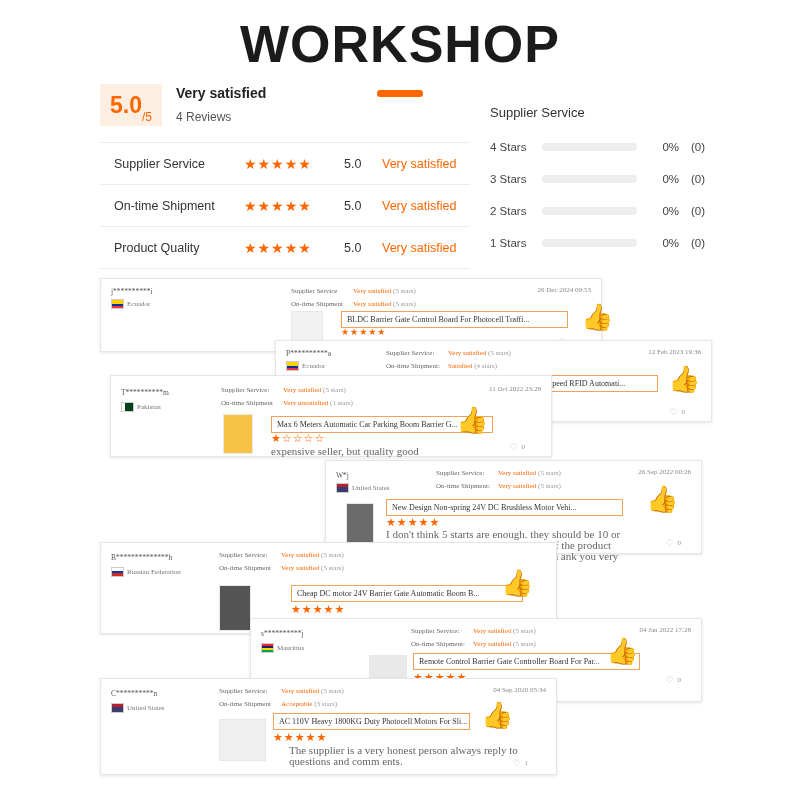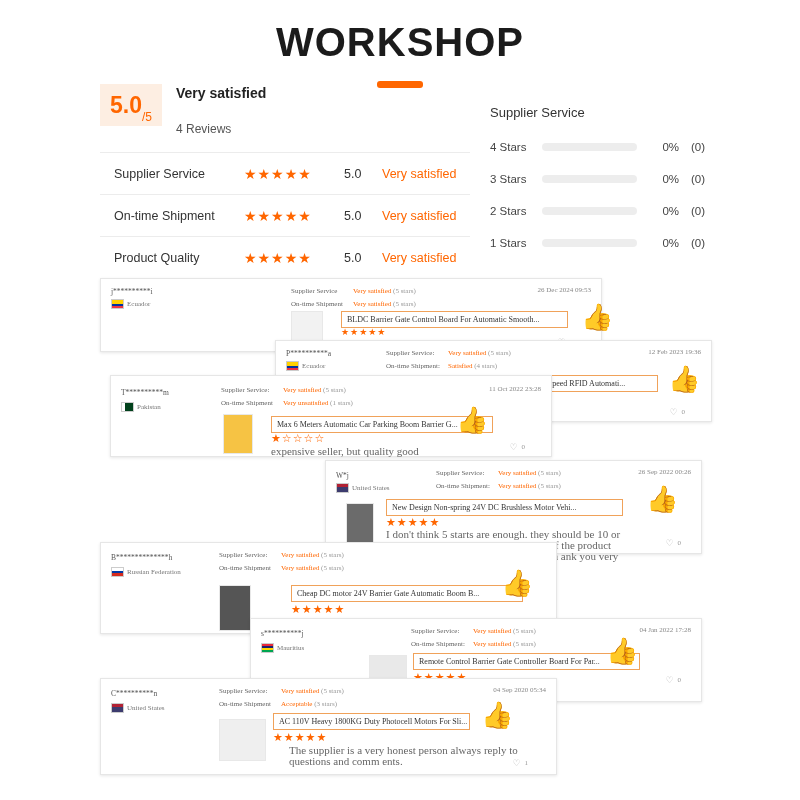--- a/index.html
+++ b/index.html
@@ -1,40 +1,40 @@
 <!DOCTYPE html>
 <html><head>
 <meta charset="utf-8">
 <style>
   html,body{margin:0;padding:0;}
   body{width:800px;height:800px;background:#ffffff;font-family:"Liberation Sans",sans-serif;color:#333;overflow:hidden;position:relative;}
   .page{position:relative;width:800px;height:800px;}
 
   
   .title{
-    text-align:center;font-size:40px;font-weight:bold;color:#1b1b1b;
-    letter-spacing:1px;padding-top:20px;
+    text-align:center;font-size:52px;font-weight:bold;color:#1b1b1b;
+    letter-spacing:1px;padding-top:14px;
   }
   .title-underline{
     width:46px;height:7px;background:#f60;border-radius:3px;margin:16px auto 0;
   }
 
   
   .summary{
     position:absolute;left:100px;top:84px;width:370px;
   }
   .score-row{display:flex;align-items:flex-start;}
   .score-box{
     background:#fdeee2;width:62px;height:42px;display:flex;align-items:center;justify-content:center;
   }
   .score-big{font-size:23px;font-weight:bold;color:#f60;line-height:1;}
   .score-small{font-size:12px;color:#f60;align-self:flex-end;margin-bottom:2px;}
   .score-text{margin-left:14px;}
   .score-label{font-size:14px;font-weight:bold;color:#222;line-height:18px;}
-  .score-count{font-size:12px;color:#555;margin-top:20px;}
+  .score-count{font-size:12px;color:#555;margin-top:8px;}
 
   .metric-table{margin-top:16px;border-top:1px solid #ececec;}
   .metric-row{
     display:flex;align-items:center;height:41px;border-bottom:1px solid #ececec;
     font-size:12.5px;color:#333;
   }
   .metric-name{width:130px;padding-left:14px;}
   .metric-stars{width:100px;color:#f60;font-size:14px;letter-spacing:1px;}
   .metric-score{width:38px;font-size:12.5px;color:#333;}
   .metric-word{color:#f60;font-size:12.5px;}
@@ -164,21 +164,21 @@
         <div class="r-flagline" style="left:10px;top:20px">
           <span class="flag" style="background:linear-gradient(#ffd100 0 50%,#0033a0 50% 75%,#ef3340 75% 100%)"></span>
           <span>Ecuador</span>
         </div>
         <div class="r-fields" style="left:190px;top:6px">
           <div><span class="lab">Supplier Service</span><span class="val">Very satisfied</span> <span class="paren">(5 stars)</span></div>
           <div><span class="lab">On-time Shipment</span><span class="val">Very satisfied</span> <span class="paren">(5 stars)</span></div>
         </div>
         <div class="r-date" style="right:10px;top:7px">26 Dec 2024 09:53</div>
         <div class="r-thumb" style="left:190px;top:32px;width:30px;height:32px"></div>
-        <div class="r-prod" style="left:240px;top:32px;width:215px">BLDC Barrier Gate Control Board For Automatic Smooth...</div>
+        <div class="r-prod" style="left:240px;top:32px;width:215px">BLDC Barrier Gate Control Board For Photocell Traffi...</div>
         <div class="r-stars" style="left:240px;top:48px">★★★★★</div>
         <div class="r-comment" style="left:240px;top:60px;width:230px">Excelent products fast shipping</div>
         <div class="bigthumb" style="left:480px;top:26px">👍</div>
         <div class="r-like" style="right:28px;bottom:4px">
             <span class="thumbsup">♡</span>
             <span>0</span>
           </div>
       </div>
     </div>
 

